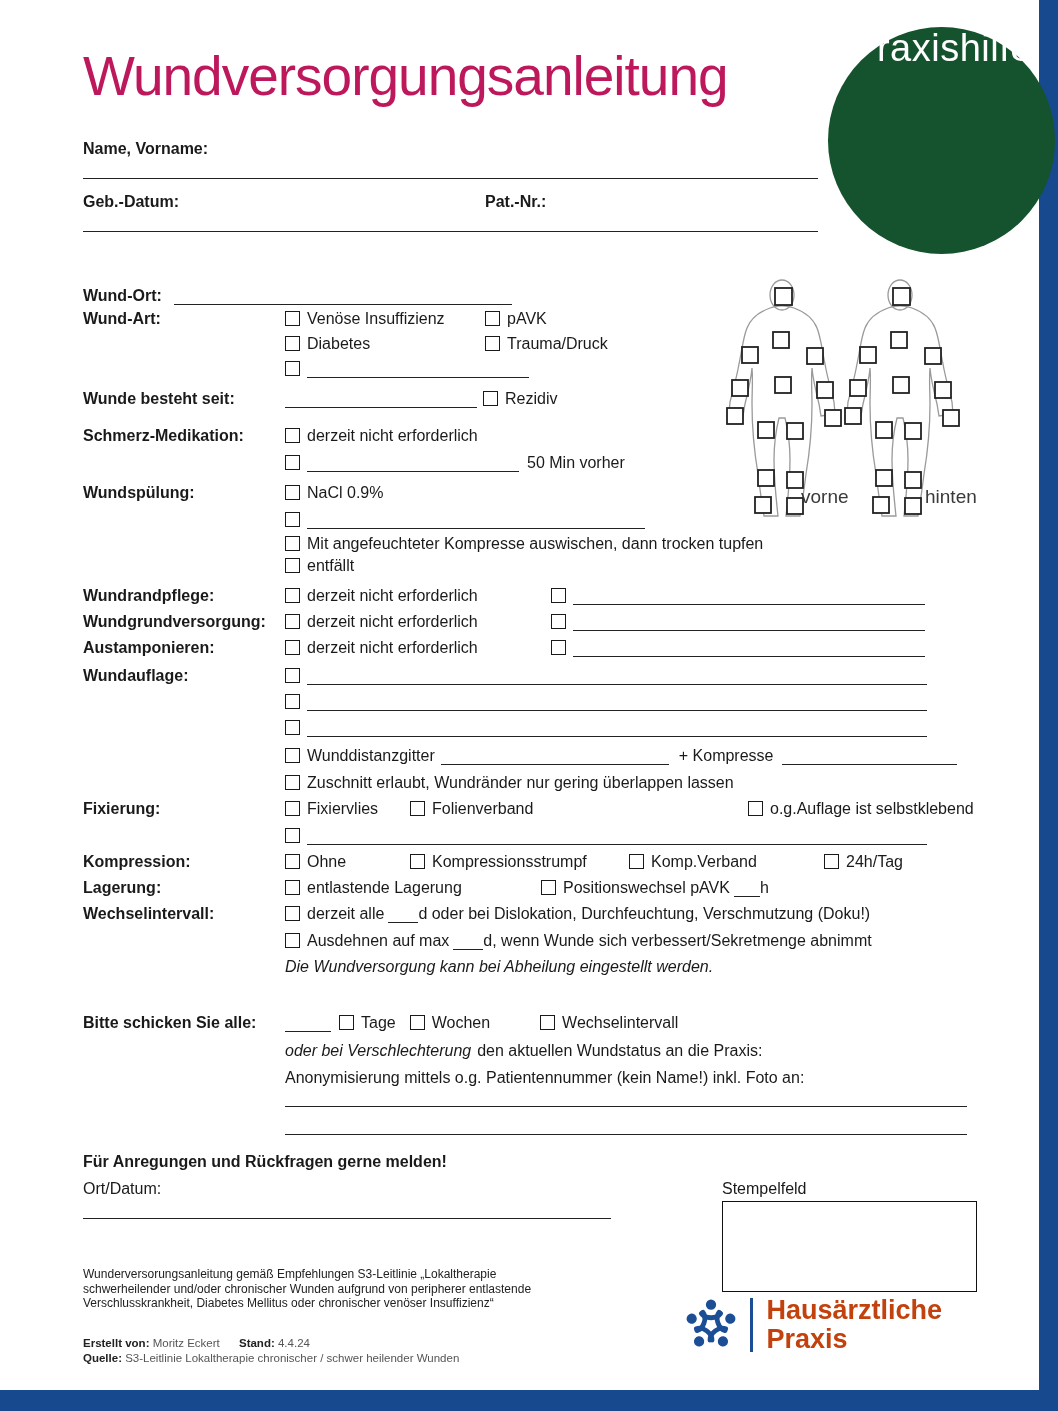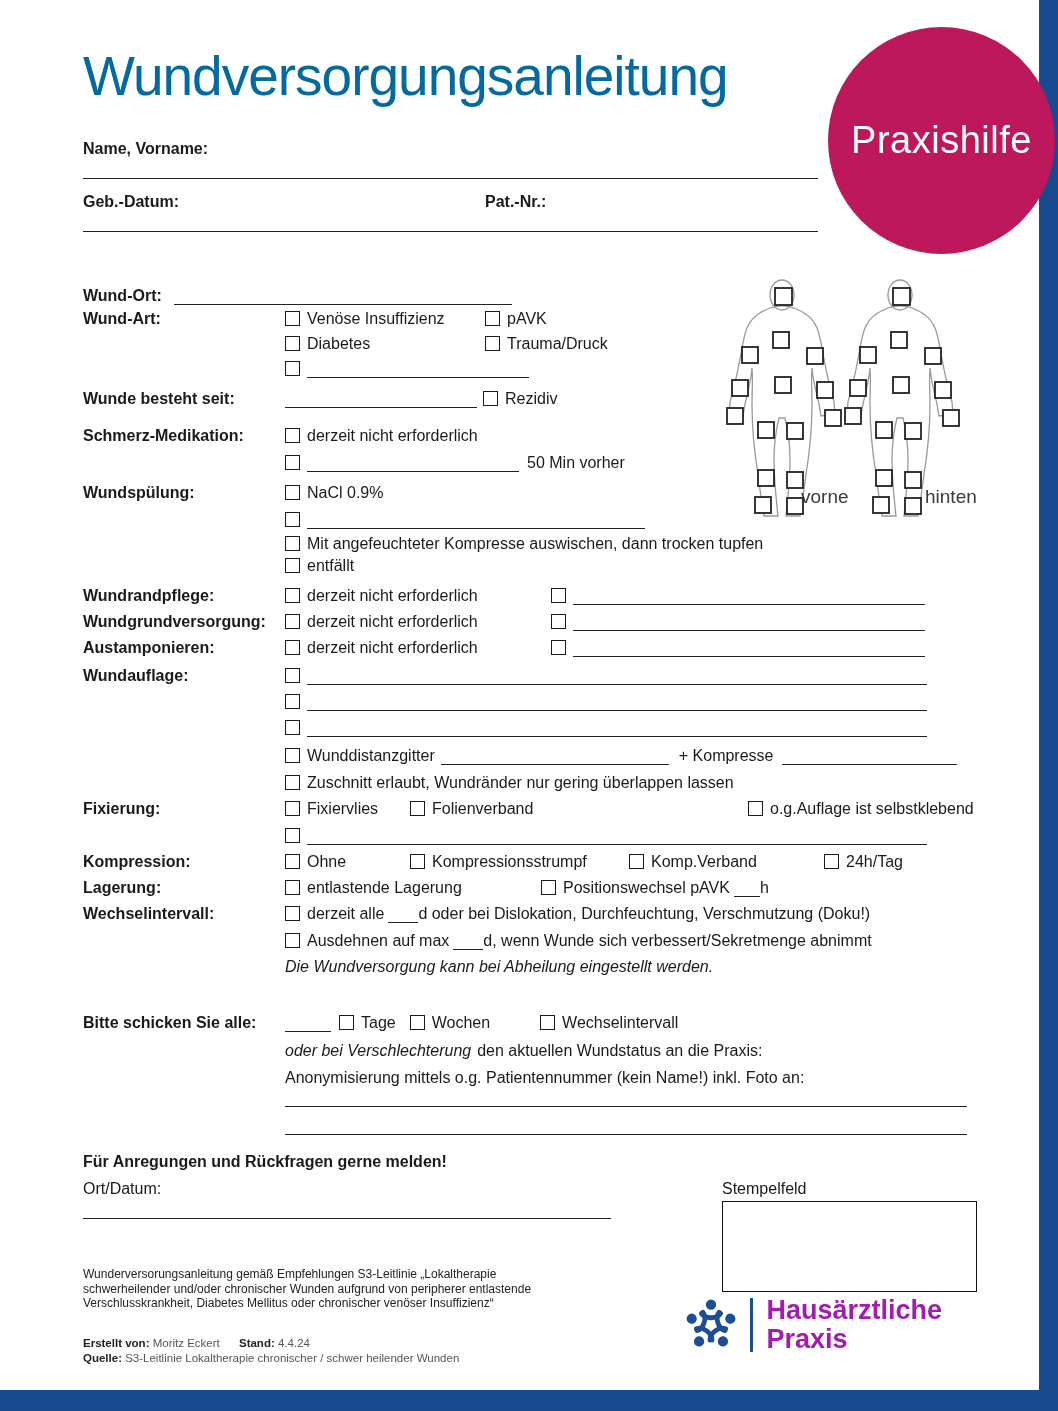--- a/index.html
+++ b/index.html
@@ -1,41 +1,41 @@
 <!DOCTYPE html>
 <html><head>
 <meta charset="utf-8">
 <style>
   html,body{margin:0;padding:0;background:#fff;}
   .page{position:relative;width:1058px;height:1411px;background:#fff;overflow:hidden;
         font-family:"Liberation Sans",sans-serif;color:#1a1a1a;}
   .bar-right{position:absolute;top:0;right:0;width:19px;height:100%;background:#17498E;}
   .bar-bottom{position:absolute;left:0;bottom:0;width:100%;height:21px;background:#17498E;}
   .badge{position:absolute;left:828px;top:27px;width:227px;height:227px;border-radius:50%;
-         background:#be185d;display:flex;align-items:center;justify-content:center;z-index:2;}
+         background:#14532d;display:flex;justify-content:center;z-index:2;}
   .badge span{color:#fff;font-size:38px;letter-spacing:.5px;}
-  .title{position:absolute;left:83px;top:44px;font-size:55px;color:#0369a1;letter-spacing:-1px;white-space:nowrap;}
+  .title{position:absolute;left:83px;top:44px;font-size:55px;color:#be185d;letter-spacing:-1px;white-space:nowrap;}
   .row{position:absolute;left:83px;white-space:nowrap;font-size:16px;height:22px;}
   .row .label{display:inline-block;width:202px;font-weight:bold;}
   .sp202{display:inline-block;width:202px;}
   .abs{position:absolute;top:0;white-space:nowrap;}
   .cb{display:inline-block;width:13px;height:13px;border:1.7px solid #1a1a1a;margin-right:7px;
       vertical-align:-2px;background:#fff;}
   .blank{display:inline-block;border-bottom:1.5px solid #222;height:16px;vertical-align:bottom;}
   .hline{position:absolute;border-top:1.6px solid #222;height:0;}
   .it{font-style:italic;}
   .b{font-weight:bold;}
   .hdr-label{position:absolute;font-size:16px;font-weight:bold;}
   .small{position:absolute;left:83px;font-size:12px;line-height:14.5px;color:#222;}
   .meta{position:absolute;left:83px;font-size:11.5px;color:#222;}
   .meta .val{color:#555;}
   .stempel-box{position:absolute;left:722px;top:1201px;width:253px;height:89px;border:1.6px solid #111;}
   .logo{position:absolute;left:682px;top:1294px;display:flex;align-items:center;}
   .logo-divider{width:2.5px;height:54px;background:#1C4E96;margin:0 14px 0 10px;}
-  .logo-text{color:#a21caf;font-size:27px;line-height:29px;font-weight:bold;}
+  .logo-text{color:#c2410c;font-size:27px;line-height:29px;font-weight:bold;}
   .diagram{position:absolute;left:710px;top:272px;}
   .diagram text{font-size:19px;fill:#3a3a3a;font-family:"Liberation Sans",sans-serif;}
 </style>
 </head>
 <body>
 
 <div class="page">
   <div class="bar-right"></div>
   <div class="bar-bottom"></div>
 

